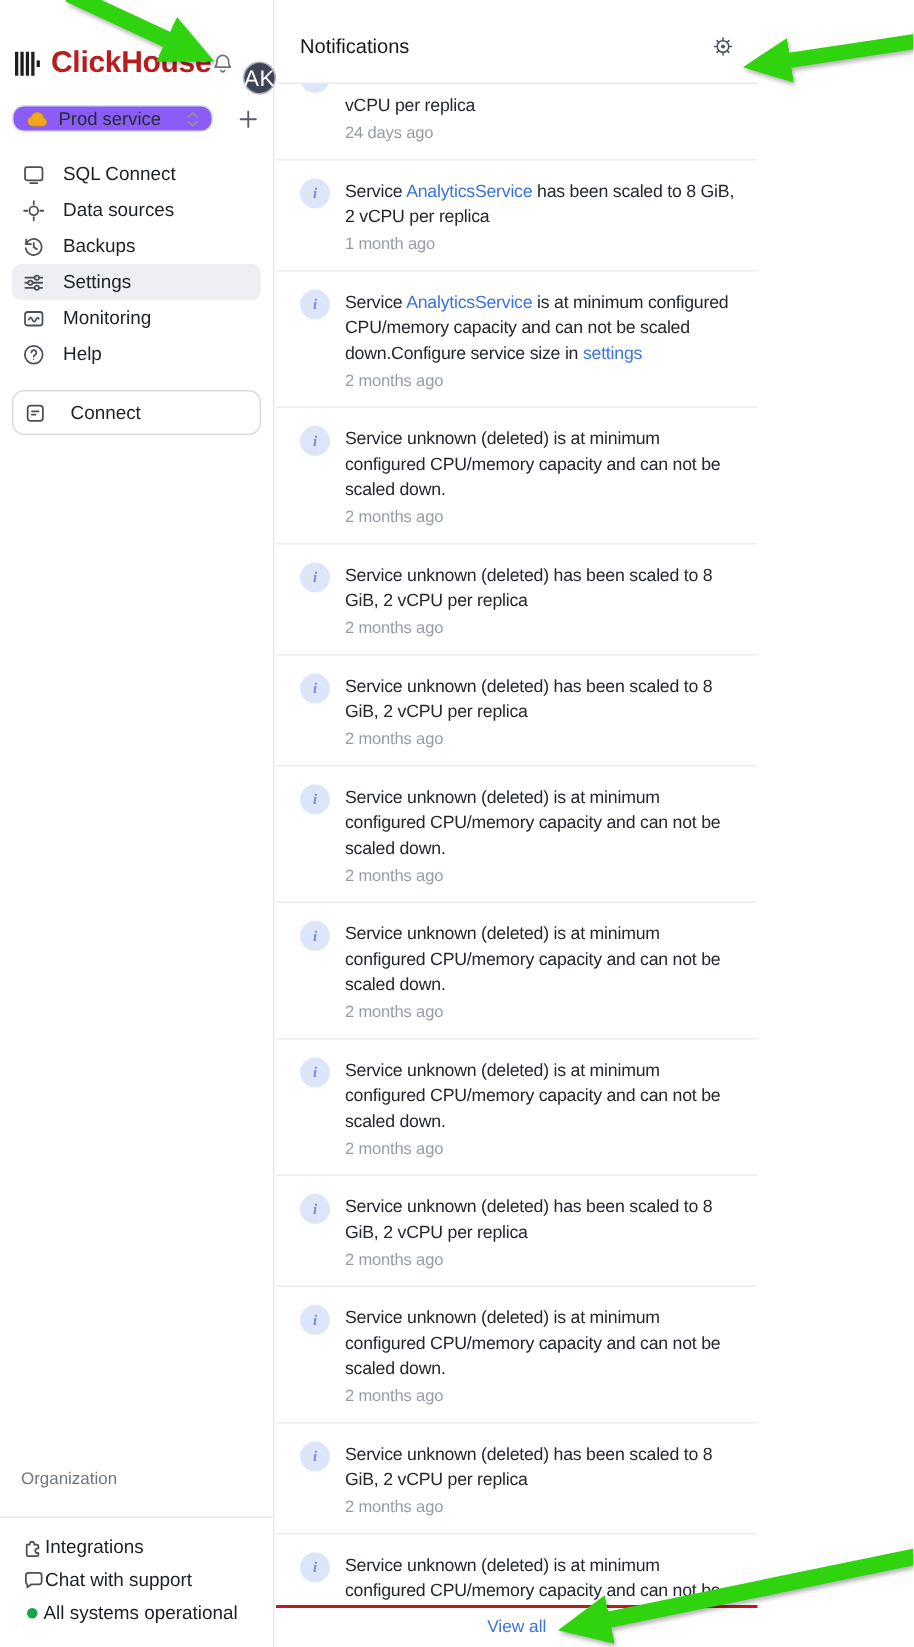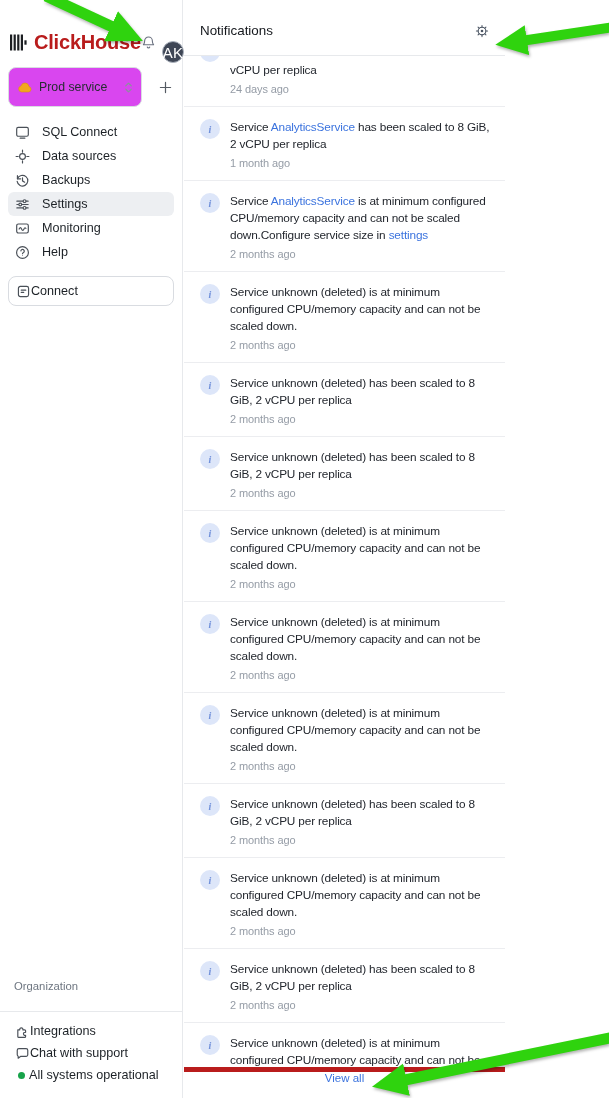--- a/index.html
+++ b/index.html
@@ -21,36 +21,36 @@
   .brand-name{font-size:20px;font-weight:700;color:#b91c1c;letter-spacing:-.2px;}
   .brand-spacer{flex:1}
   .bell-btn{width:20px;height:20px;display:flex;align-items:center;justify-content:center;margin-right:6px;cursor:pointer;}
   .avatar{
     width:22px;height:22px;border-radius:50%;background:#3e4655;color:#fff;
     font-size:15px;font-weight:400;display:flex;align-items:center;justify-content:center;
     border:1.5px solid #aab1bc;box-sizing:border-box;letter-spacing:.2px;cursor:pointer;margin-top:20px;
   }
   .service-row{display:flex;align-items:center;margin:13px 8px 0 8px;gap:8px;}
   .service-select{
-    flex:0 0 auto;width:134px;height:40px;border:1px solid #d9dce1;border-radius:8px;
+    flex:0 0 auto;width:134px;height:18px;border:1px solid #d9dce1;border-radius:8px;
     display:flex;align-items:center;padding:0 7px 0 9px;box-sizing:border-box;gap:7px;
-    background:#d946ef;cursor:pointer;justify-content:center;
+    background:#8b5cf6;cursor:pointer;justify-content:center;
   }
   .service-label{font-size:12.3px;color:#272c33;flex:1;}
   .plus-btn{width:24px;height:24px;display:flex;align-items:center;justify-content:center;color:#555b63;cursor:pointer;margin-left:6px;}
   .nav{margin:13px 8px 0 8px;}
   .nav-item{
     display:flex;align-items:center;gap:12px;height:24px;padding:0 6px;
     border-radius:6px;cursor:pointer;color:#1c2126;font-size:12.6px;
   }
   .nav-item.active{background:#edeff2;}
   .nav-icon{width:16px;height:16px;display:flex;align-items:center;justify-content:center;color:#4a5058;}
   .connect-btn{
     margin:12px 8px 0 8px;height:30px;border:1px solid #d9dce1;border-radius:8px;
-    display:flex;align-items:center;gap:0;padding:0 6px;box-sizing:border-box;
+    display:flex;align-items:center;gap:16px;padding:0 6px;box-sizing:border-box;
     font-size:12.6px;color:#1c2126;cursor:pointer;background:#fff;
   }
   .sidebar-spacer{flex:1}
   .org-section{padding:0 8px;}
   .org-label{font-size:11.3px;color:#6e7681;padding:0 6px;margin-bottom:7px;}
   .org-row{display:flex;align-items:center;gap:12px;height:28px;padding:0 6px;border-radius:6px;cursor:pointer;font-size:12.6px;color:#1c2126;}
   .org-chevron{margin-left:auto;color:#6b7280;display:flex;}
   .sidebar-divider{border-top:1px solid #e7e9ec;margin:12px 0 8px 0;}
   .sidebar-footer{padding:0 8px 12px 8px;}
   .foot-item{display:flex;align-items:center;height:22px;padding:0 6px;font-size:12.6px;color:#1c2126;cursor:pointer;border-radius:6px;}
@@ -77,21 +77,21 @@
     display:flex;align-items:center;justify-content:center;font-family:"Liberation Serif","DejaVu Serif",serif;
   }
   .nbody{flex:1;min-width:0;}
   .nmsg{font-size:11.8px;letter-spacing:-.15px;line-height:17px;color:#23272e;}
   .nmsg a.nlink{color:var(--link-blue,#3b73de);text-decoration:none;}
   .ntime{font-size:11px;line-height:14px;color:#959ca6;margin-top:3px;letter-spacing:-.1px;}
   .nitem.partial{padding-top:0;padding-bottom:10px;}
   .nitem.partial .nicon{margin-top:-14px;}
   .nitem.partial .nmsg{padding-top:6px;}
   .panel-footer{
-    flex:0 0 26px;border-top:5px solid #b91c1c;display:flex;align-items:flex-start;justify-content:center;
+    flex:0 0 26px;border-top:2px solid #b91c1c;display:flex;align-items:center;justify-content:center;
   }
   .view-all{font-size:11.5px;color:var(--link-blue,#3b73de);text-decoration:none;cursor:pointer;}
   
   .arrows{position:absolute;left:0;top:0;width:609px;height:1098px;pointer-events:none;z-index:50;
     filter:drop-shadow(1px 2px 1.5px rgba(0,0,0,.30));}
   .arrow{stroke:var(--accent-green,#2fd30e);}
   .arrowhead{fill:var(--accent-green,#2fd30e);}
 </style>
 </head>
 <body>

